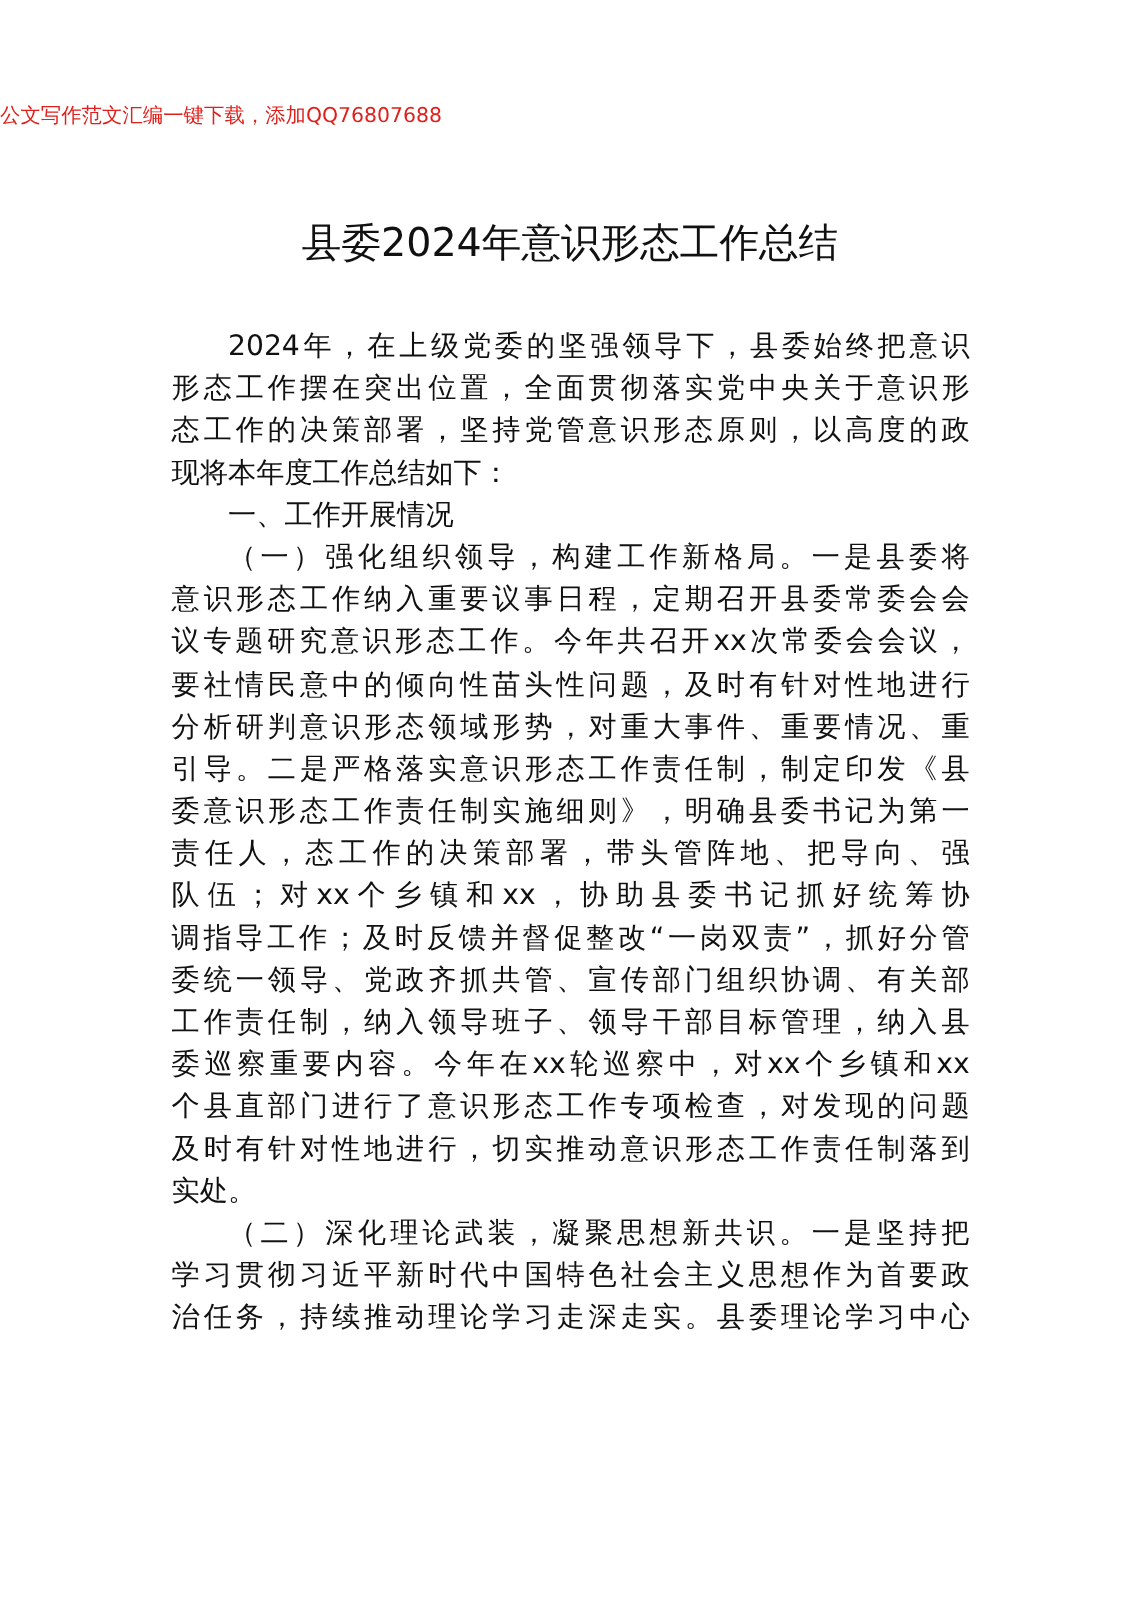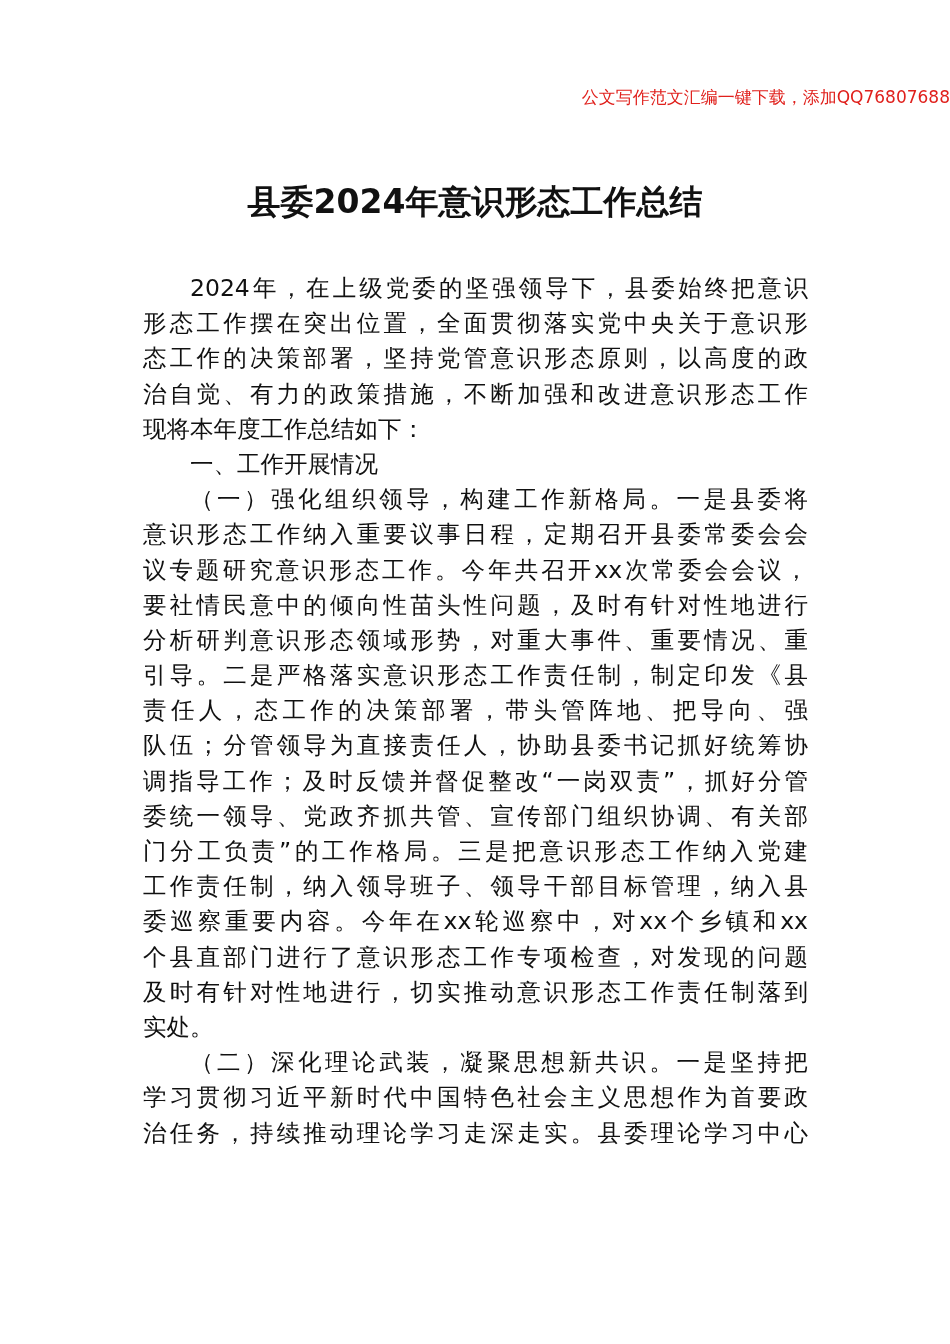--- a/index.html
+++ b/index.html
@@ -21,21 +21,21 @@
     top: 0;
     width: 950px;
     height: 1344px;
     background: #ffffff;
   }
   .header-note {
     position: absolute;
     top: 86px;
     left: 0;
     width: 950px;
-    text-align: right;
+    text-align: left;
     font-size: 17px;
     line-height: 22px;
     color: #e0201c;
     letter-spacing: 0px;
   }
   .doc-title {
     position: absolute;
     top: 180px;
     left: 0;
     width: 950px;
@@ -68,45 +68,44 @@
     padding-left: 47px;
   }
 </style>
 </head>
 <body>
 
 <div class="page">
 
   <div class="header-note">公文写作范文汇编一键下载，添加QQ76807688</div>
 
-  <h1 class="doc-title" style="margin:0;font-weight:bold;">县委2024年意识形态工作总结</h1>
+  <h1 class="doc-title" style="margin:0;font-weight:normal;">县委2024年意识形态工作总结</h1>
 
   <div class="body-text" id="body-text">
       <div>
         <span class="line indent">2024年，在上级党委的坚强领导下，县委始终把意识</span>
         <span class="line">形态工作摆在突出位置，全面贯彻落实党中央关于意识形</span>
         <span class="line">态工作的决策部署，坚持党管意识形态原则，以高度的政</span>
-        <span class="line">治自觉、有力的政策措施，不断加强和改进意识形态工作</span>
         <span class="line last">现将本年度工作总结如下：</span>
       </div>
       <div>
         <span class="line indent last">一、工作开展情况</span>
       </div>
       <div>
         <span class="line indent">（一）强化组织领导，构建工作新格局。一是县委将</span>
         <span class="line">意识形态工作纳入重要议事日程，定期召开县委常委会会</span>
         <span class="line">议专题研究意识形态工作。今年共召开xx次常委会会议，</span>
         <span class="line">要社情民意中的倾向性苗头性问题，及时有针对性地进行</span>
         <span class="line">分析研判意识形态领域形势，对重大事件、重要情况、重</span>
         <span class="line">引导。二是严格落实意识形态工作责任制，制定印发《县</span>
+        <span class="line">委意识形态工作责任制实施细则》，明确县委书记为第一</span>
         <span class="line">责任人，态工作的决策部署，带头管阵地、把导向、强</span>
-        <span class="line">队伍；分管领导为直接责任人，协助县委书记抓好统筹协</span>
+        <span class="line">队伍；对xx个乡镇和xx，协助县委书记抓好统筹协</span>
         <span class="line">调指导工作；及时反馈并督促整改“一岗双责”，抓好分管</span>
         <span class="line">委统一领导、党政齐抓共管、宣传部门组织协调、有关部</span>
-        <span class="line">门分工负责”的工作格局。三是把意识形态工作纳入党建</span>
         <span class="line">工作责任制，纳入领导班子、领导干部目标管理，纳入县</span>
         <span class="line">委巡察重要内容。今年在xx轮巡察中，对xx个乡镇和xx</span>
         <span class="line">个县直部门进行了意识形态工作专项检查，对发现的问题</span>
         <span class="line">及时有针对性地进行，切实推动意识形态工作责任制落到</span>
         <span class="line last">实处。</span>
       </div>
       <div>
         <span class="line indent">（二）深化理论武装，凝聚思想新共识。一是坚持把</span>
         <span class="line">学习贯彻习近平新时代中国特色社会主义思想作为首要政</span>
         <span class="line">治任务，持续推动理论学习走深走实。县委理论学习中心</span>

